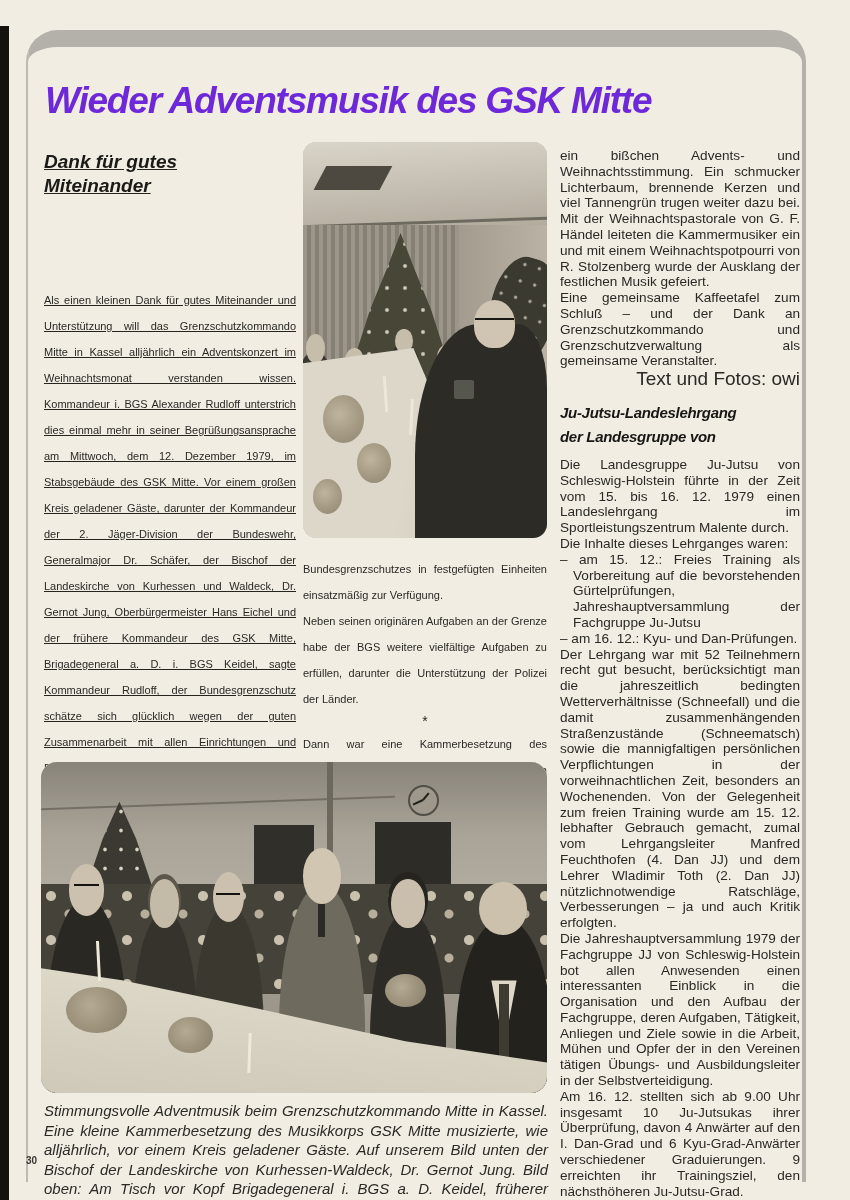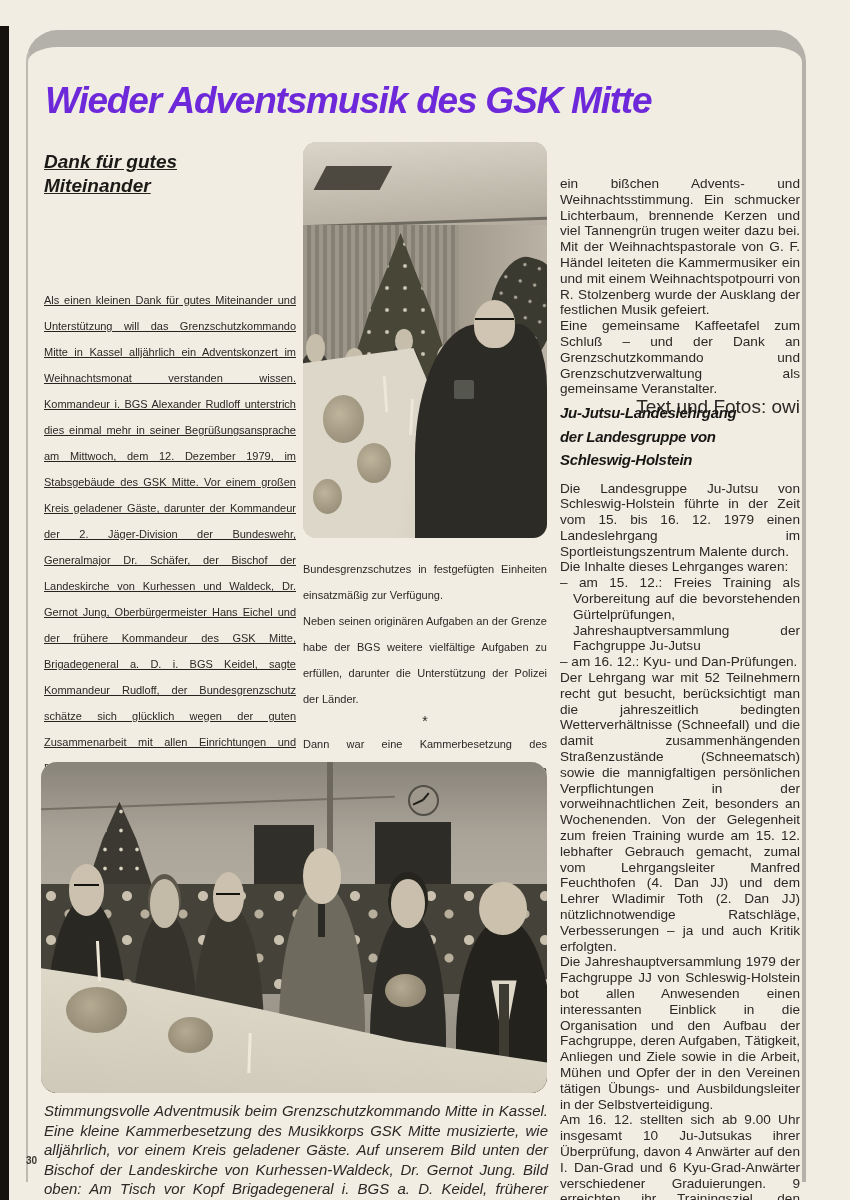--- a/index.html
+++ b/index.html
@@ -31,21 +31,21 @@
   .col-left h2{
     margin:0;font-size:19px;line-height:24px;font-weight:bold;font-style:italic;
     color:#1b1a17;width:210px;
   }
   .body{
     margin:0;text-align:justify;font-size:11px;line-height:26px;color:#2b2925;
   }
   .first-gap{margin-top:89px;}
   .col-mid{position:absolute;left:303px;top:556px;width:244px;}
   .star{width:100%;text-align:center;font-size:14px;line-height:19px;color:#2b2925;}
-  .col-right{position:absolute;left:560px;top:148px;width:240px;margin-top:28px;}
+  .col-right{position:absolute;left:560px;top:148px;width:240px;}
   .body.r{font-size:13.6px;line-height:15.8px;}
   .byline-owi{margin-top:2px;text-align:right;font-size:19px;line-height:15.8px;color:#2b2925;}
   .article2{position:absolute;left:560px;top:401px;width:240px;}
   .jj-heading{margin:0 0 9px 0;font-weight:bold;font-style:italic;color:#181714;}
   .jj-heading div{font-size:15px;line-height:23.5px;white-space:nowrap;letter-spacing:-0.3px;}
   .hang{padding-left:13px;text-indent:-13px;}
   .indent{padding-left:13px;}
   .caption{
     position:absolute;left:44px;top:1101px;width:504px;margin:0;
     font-style:italic;font-size:15px;line-height:19.6px;color:#2b2925;text-align:justify;
@@ -189,21 +189,20 @@
   <section class="col-right">
     <p class="body r">ein bißchen Advents- und Weihnachtsstimmung. Ein schmucker Lichterbaum, brennende Kerzen und viel Tannengrün trugen weiter dazu bei. Mit der Weihnachtspastorale von G. F. Händel leiteten die Kammermusiker ein und mit einem Weihnachtspotpourri von R. Stolzenberg wurde der Ausklang der festlichen Musik gefeiert.</p>
     <p class="body r">Eine gemeinsame Kaffeetafel zum Schluß – und der Dank an Grenzschutzkommando und Grenzschutzverwaltung als gemeinsame Veranstalter.</p>
     <div class="byline-owi">Text und Fotos: owi</div>
   </section>
 
   <section class="article2">
     <h2 class="jj-heading">
       <div>Ju-Jutsu-Landeslehrgang</div>
       <div>der Landesgruppe von</div>
-      <div>Schleswig-Holstein</div>
     </h2>
     <p class="body r">Die Landesgruppe Ju-Jutsu von Schleswig-Holstein führte in der Zeit vom 15. bis 16. 12. 1979 einen Landeslehrgang im Sportleistungszentrum Malente durch.</p>
     <p class="body r">Die Inhalte dieses Lehrganges waren:</p>
     <p class="body r hang">– am 15. 12.: Freies Training als Vorbereitung auf die bevorstehenden Gürtelprüfungen,</p>
     <p class="body r indent">Jahreshauptversammlung der Fachgruppe Ju-Jutsu</p>
     <p class="body r hang">– am 16. 12.: Kyu- und Dan-Prüfungen.</p>
     <p class="body r">Der Lehrgang war mit 52 Teilnehmern recht gut besucht, berücksichtigt man die jahreszeitlich bedingten Wetterverhältnisse (Schneefall) und die damit zusammenhängenden Straßenzustände (Schneematsch) sowie die mannigfaltigen persönlichen Verpflichtungen in der vorweihnachtlichen Zeit, besonders an Wochenenden. Von der Gelegenheit zum freien Training wurde am 15. 12. lebhafter Gebrauch gemacht, zumal vom Lehrgangsleiter Manfred Feuchthofen (4. Dan JJ) und dem Lehrer Wladimir Toth (2. Dan JJ) nützlichnotwendige Ratschläge, Verbesserungen – ja und auch Kritik erfolgten.</p>
     <p class="body r">Die Jahreshauptversammlung 1979 der Fachgruppe JJ von Schleswig-Holstein bot allen Anwesenden einen interessanten Einblick in die Organisation und den Aufbau der Fachgruppe, deren Aufgaben, Tätigkeit, Anliegen und Ziele sowie in die Arbeit, Mühen und Opfer der in den Vereinen tätigen Übungs- und Ausbildungsleiter in der Selbstverteidigung.</p>
     <p class="body r">Am 16. 12. stellten sich ab 9.00 Uhr insgesamt 10 Ju-Jutsukas ihrer Überprüfung, davon 4 Anwärter auf den I. Dan-Grad und 6 Kyu-Grad-Anwärter verschiedener Graduierungen. 9 erreichten ihr Trainingsziel, den nächsthöheren Ju-Jutsu-Grad.</p>
 

